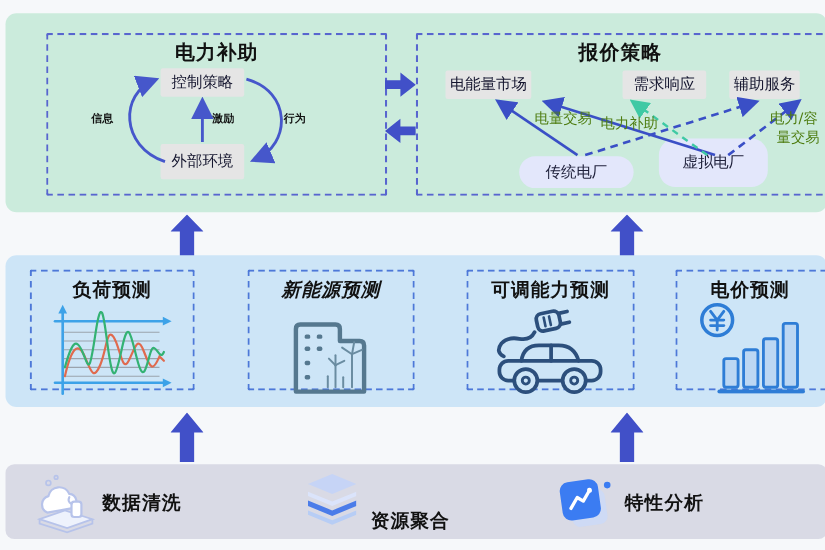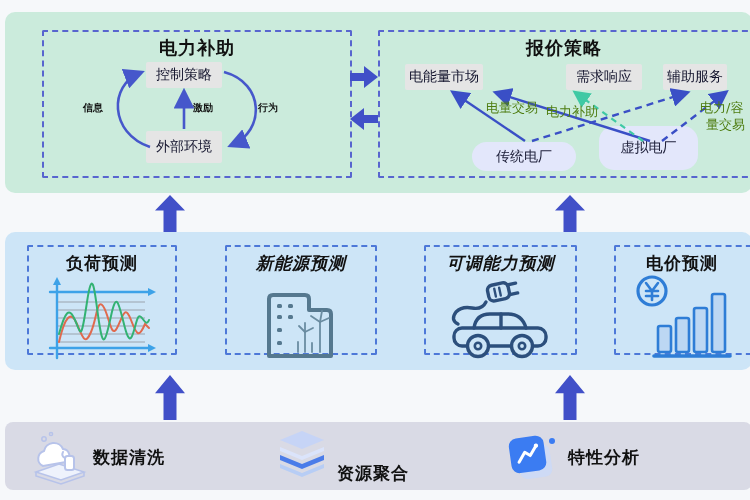--- a/index.html
+++ b/index.html
@@ -101,21 +101,21 @@
 
 <div class="abs sec-blue"></div>
 
 <div class="abs frame-b" style="left:27px;top:245px;width:146px;height:106px;"></div>
 <div class="abs subtitle" style="left:27px;top:252px;width:150px;">负荷预测</div>
 
 <div class="abs frame-b" style="left:225px;top:245px;width:148px;height:106px;"></div>
 <div class="abs subtitle" style="left:225px;top:252px;width:152px;font-style:italic;">新能源预测</div>
 
 <div class="abs frame-b" style="left:424px;top:245px;width:149px;height:106px;"></div>
-<div class="abs subtitle" style="left:424px;top:252px;width:153px;font-style:italic;">可调能力预测</div>
+<div class="abs subtitle" style="left:424px;top:252px;width:153px;">可调能力预测</div>
 
 <div class="abs frame-b" style="left:614px;top:245px;width:144px;height:106px;"></div>
 <div class="abs subtitle" style="left:614px;top:252px;width:136px;">电价预测</div>
 
 <svg class="abs" style="left:45px;top:276px;" width="115" height="84" viewBox="0 0 115 84">
   <g stroke="#3da2e8" stroke-width="2.4" fill="none" stroke-linecap="round">
     <line x1="12" y1="82" x2="12" y2="6"></line>
       <polygon points="12,1 8,9 16,9" fill="#3da2e8" stroke="none"></polygon>
     <line x1="5" y1="16" x2="106" y2="16"></line>
       <polygon points="111,16 103,12 103,20" fill="#3da2e8" stroke="none"></polygon>

